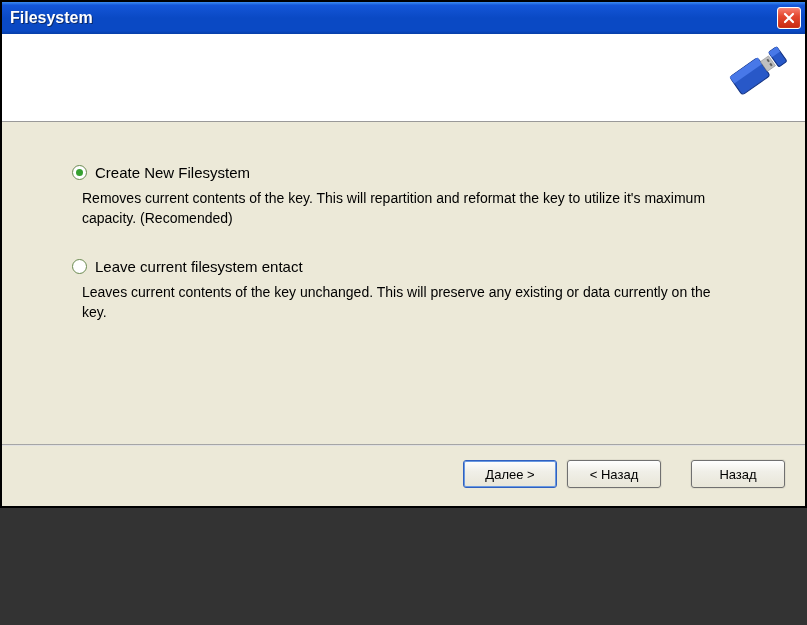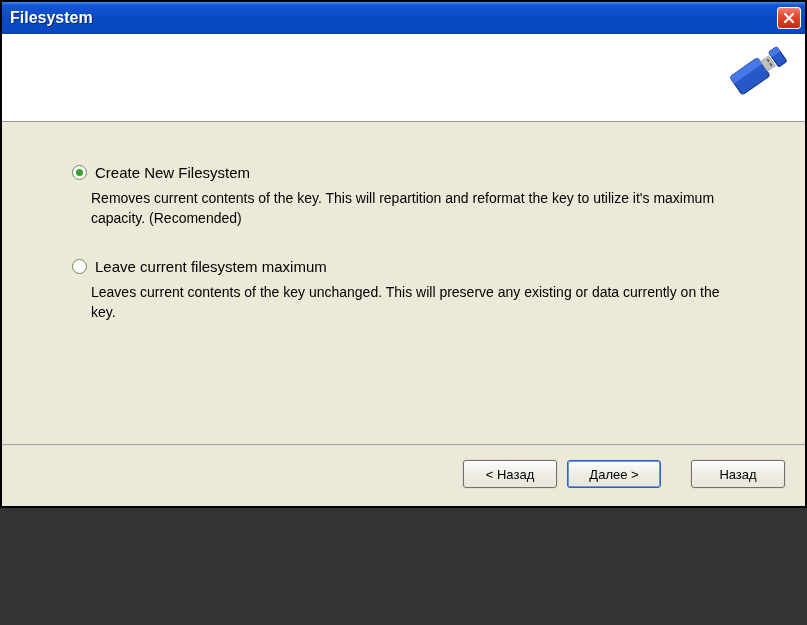--- a/index.html
+++ b/index.html
@@ -92,21 +92,21 @@
     content: "";
     width: 7px;
     height: 7px;
     border-radius: 50%;
     background: #36A030;
   }
   .option-label {
     font-size: 15px;
   }
   .option-desc {
-    margin-left: 19px;
+    margin-left: 10px;
     font-size: 14px;
     color: #000;
     max-width: 640px;
   }
   .separator {
     height: 2px;
     background: linear-gradient(to bottom, #888 0%, #fff 100%);
     margin: 0;
   }
   .footer {
@@ -168,29 +168,29 @@
       <div class="option-header">
         <span class="radio selected"></span>
         <span class="option-label">Create New Filesystem</span>
       </div>
       <div class="option-desc">Removes current contents of the key.  This will repartition and reformat the key to utilize it's maximum capacity.  (Recomended)</div>
     </div>
 
     <div class="option">
       <div class="option-header">
         <span class="radio"></span>
-        <span class="option-label">Leave current filesystem maximum</span>
+        <span class="option-label">Leave current filesystem entact</span>
       </div>
       <div class="option-desc">Leaves current contents of the key unchanged.  This will preserve any existing or data currently on the key.</div>
     </div>
 
   </div>
 
   <div class="separator"></div>
 
   <div class="footer">
+    <button class="btn default">Далее &gt;</button>
     <button class="btn">&lt; Назад</button>
-    <button class="btn default">Далее &gt;</button>
     <span class="gap"></span>
     <button class="btn">Назад</button>
   </div>
 
 </div>
 
 </body></html>

